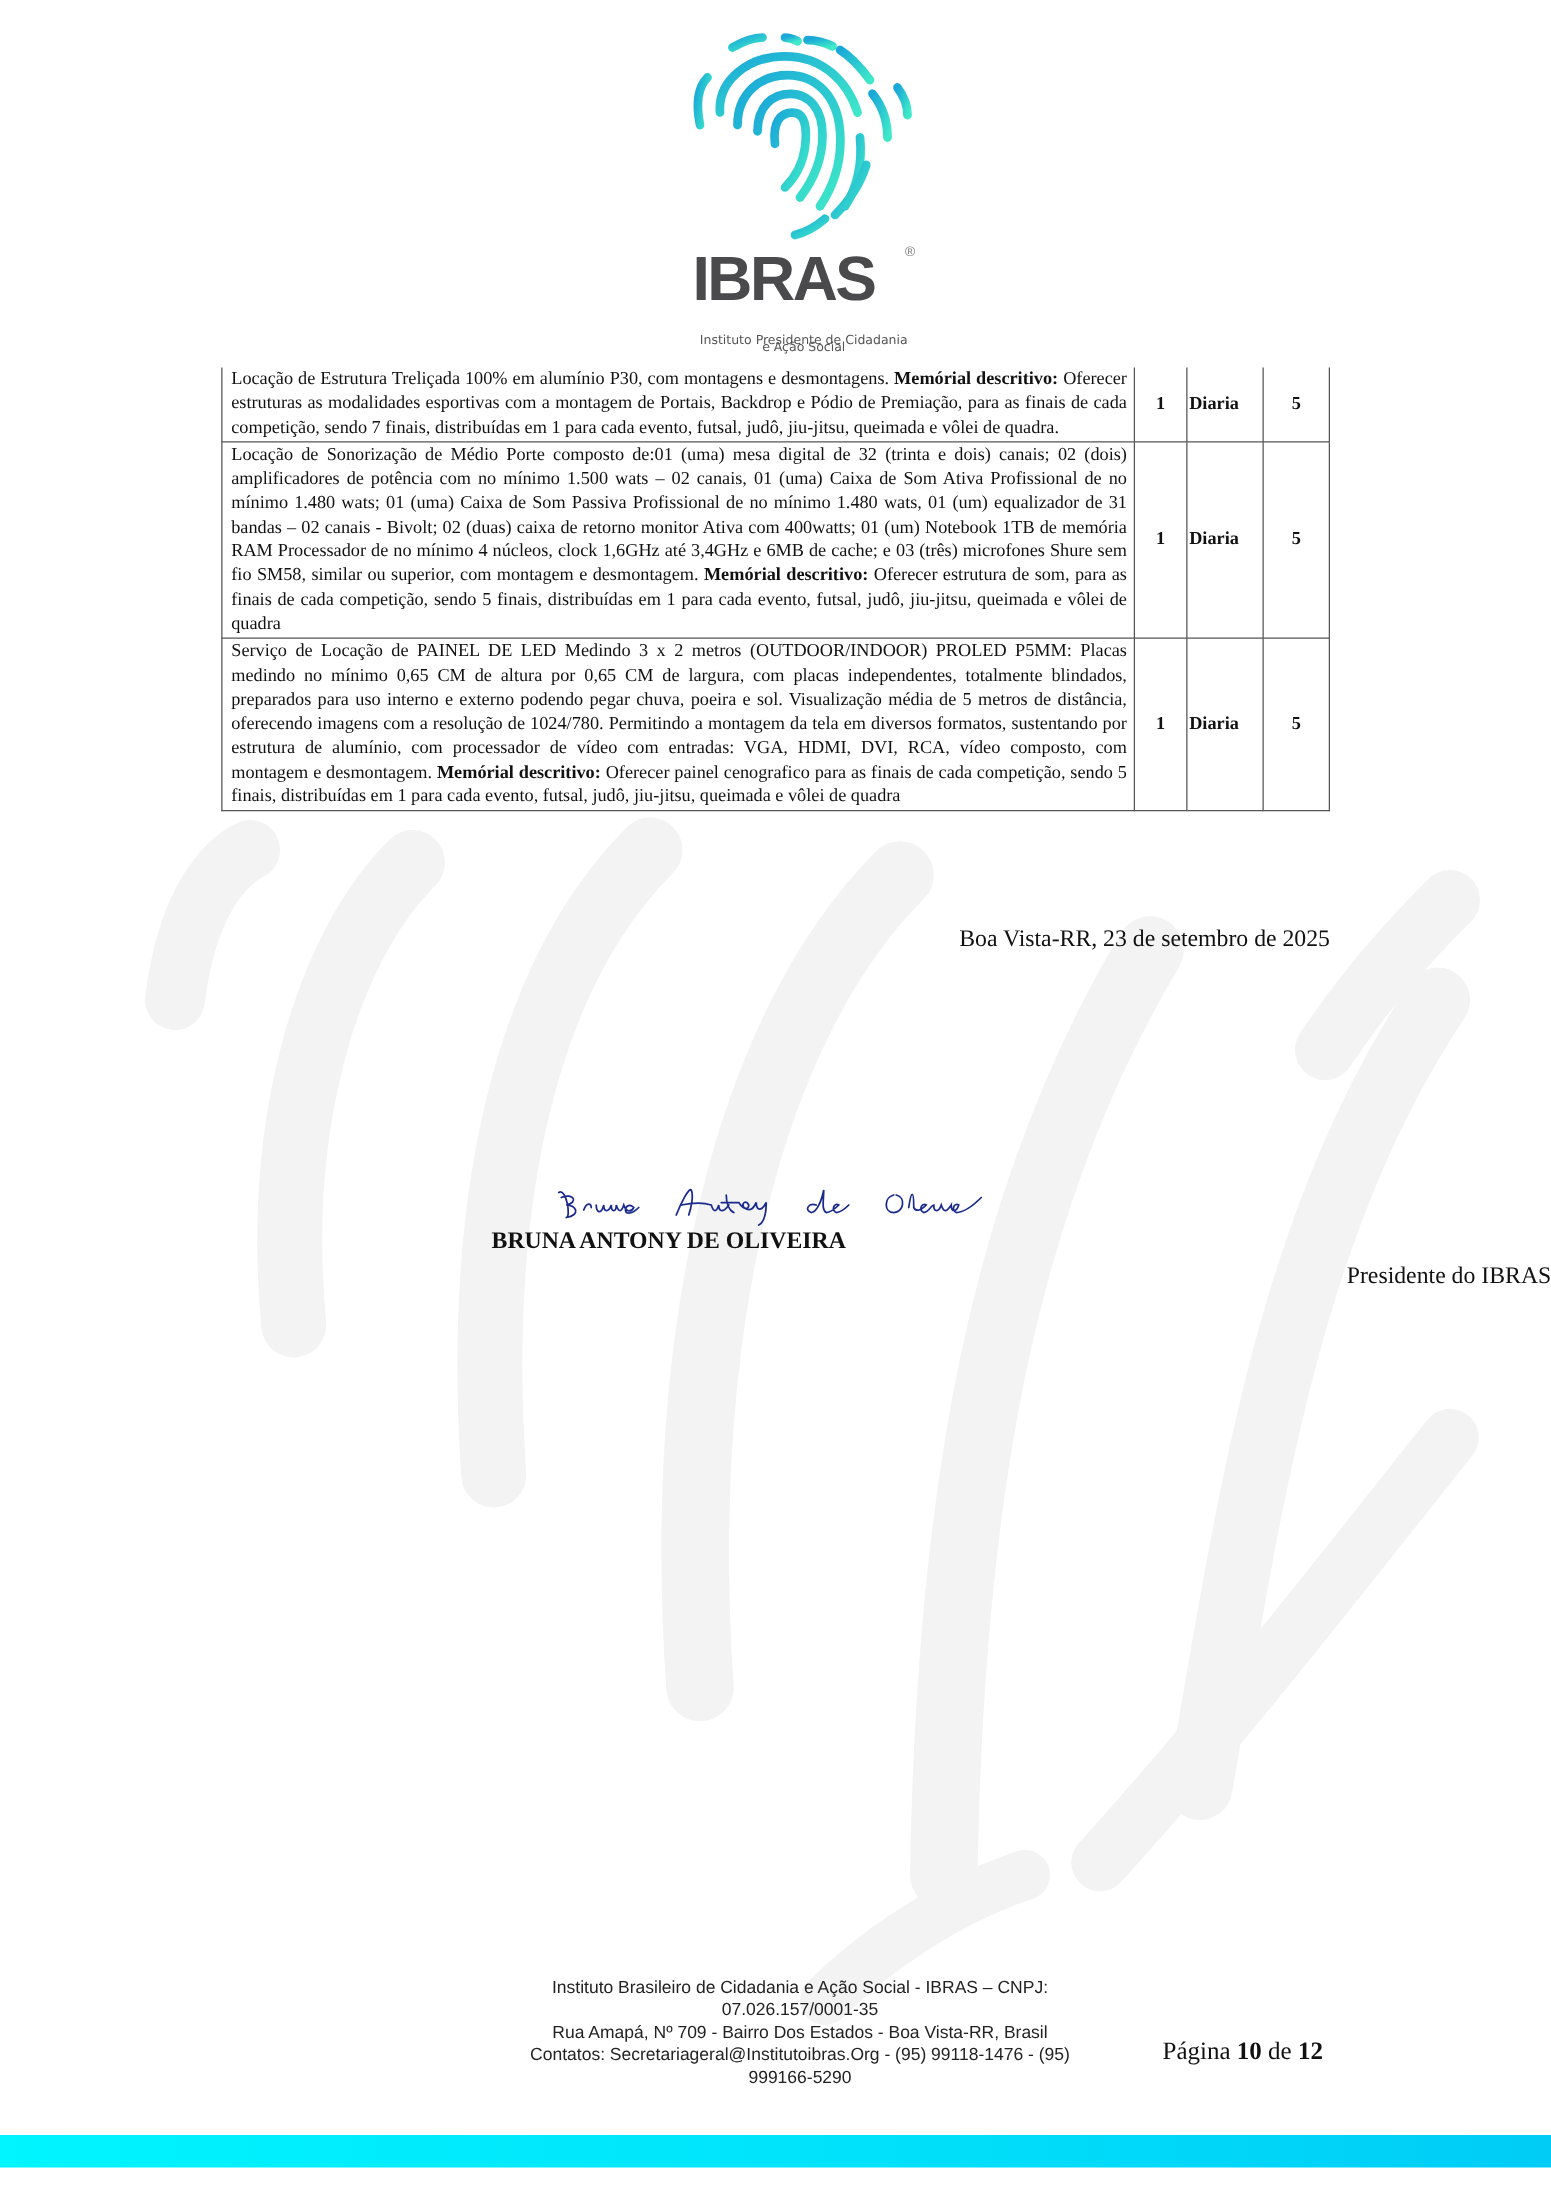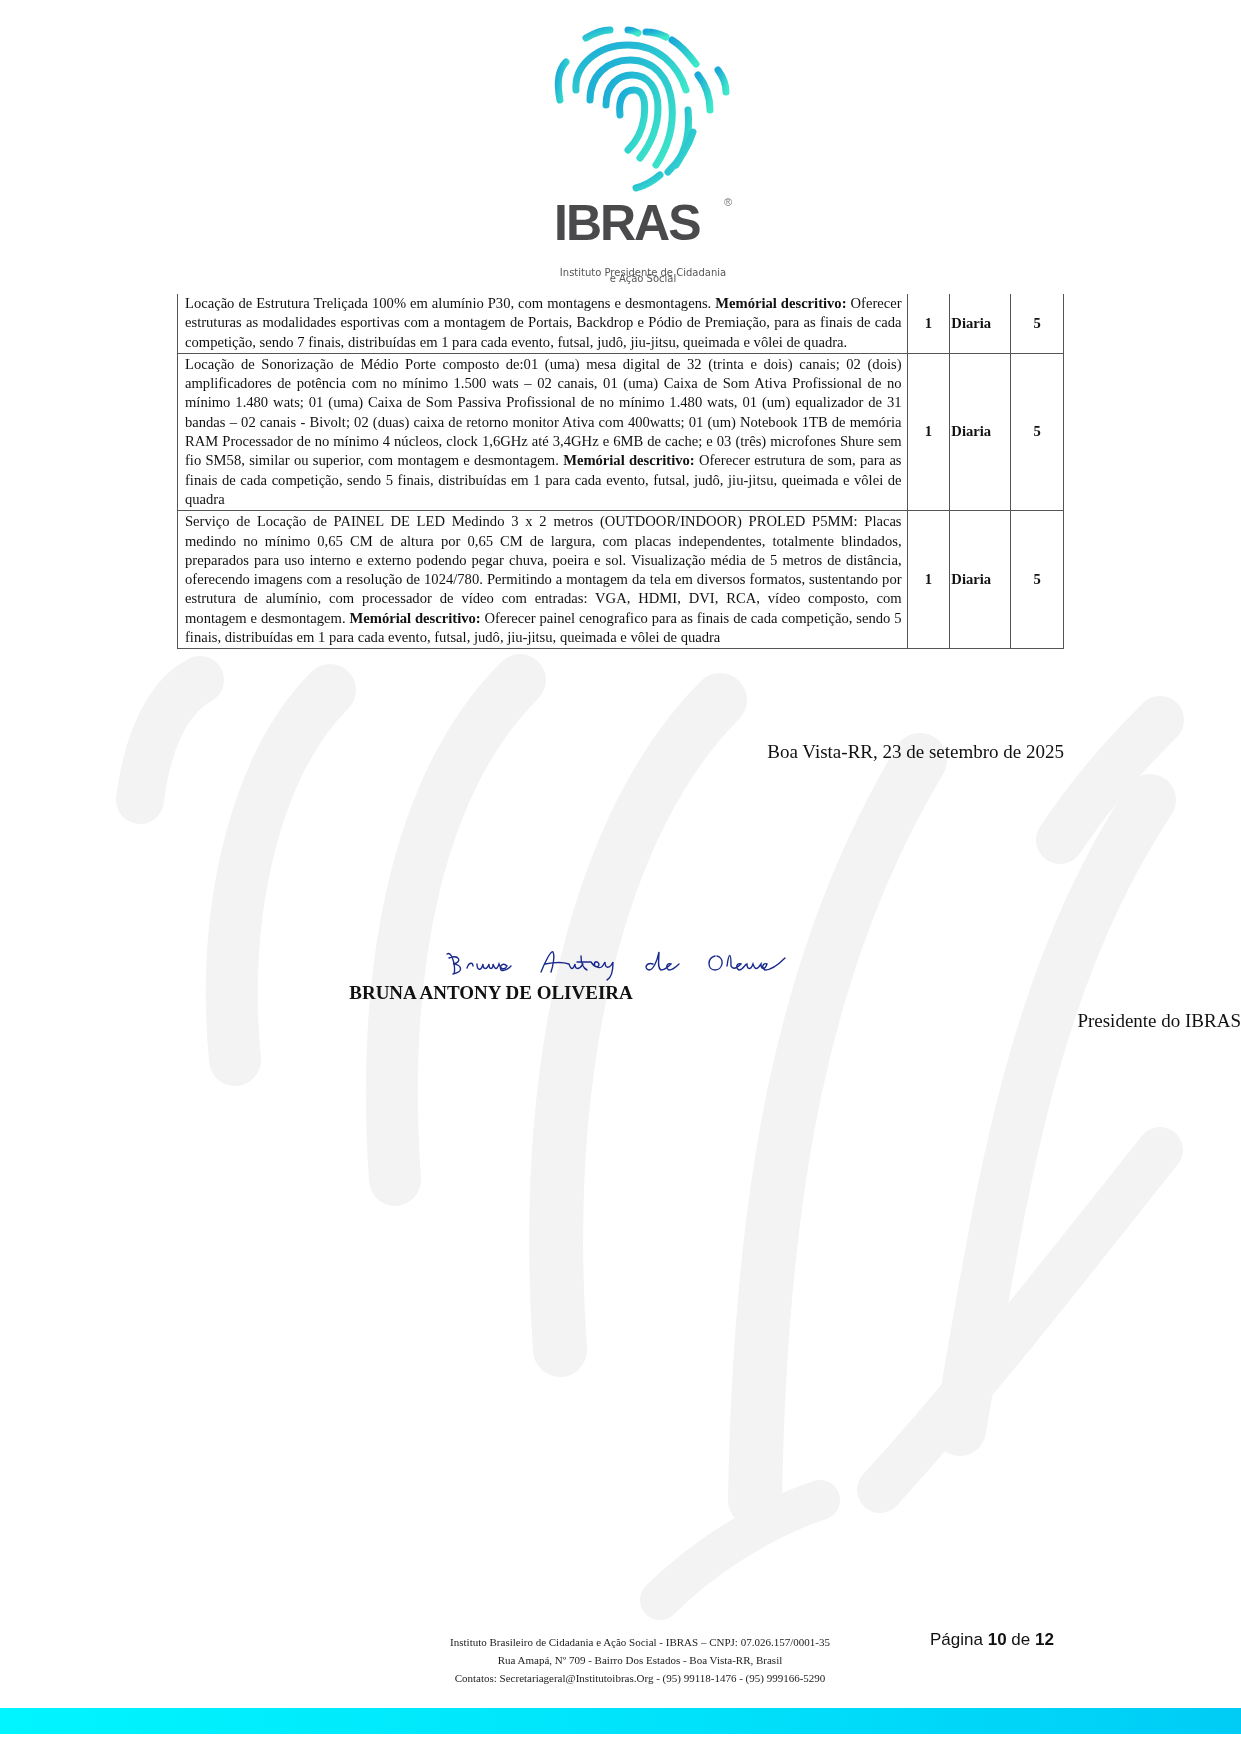--- a/index.html
+++ b/index.html
@@ -33,30 +33,30 @@
   table.items td.desc { width: 720px; padding: 1px 5px 1px 7px; text-align: justify; }
   table.items td.qty { width: 40px; text-align: center; font-weight: bold; }
   table.items td.unit { width: 58px; text-align: left; font-weight: bold; }
   table.items td.days { width: 50px; text-align: center; font-weight: bold; }
   table.items tr:first-child td { border-top: none; }
   table.items tr:first-child td.desc { padding-top: 0; }
   b.memo { font-weight: bold; }
 
   .date { position: absolute; right: 177px; top: 741px; font-size: 19px; z-index: 1; }
   .signature { position: absolute; left: 445px; top: 948px; z-index: 1; }
-  .sig-name { position: absolute; left: 0; width: 982px; top: 982px; text-align: center; font-weight: bold; font-size: 19px; z-index: 1; }
+  .sig-name { position: absolute; left: 0; width: 982px; top: 982px; text-align: center; font-weight: bold; font-size: 19px; z-index: 1; padding-left: 44px; }
   .sig-role { position: absolute; left: 0; width: 1241px; top: 1010px; text-align: right; font-size: 19px; z-index: 1; }
 
   .footer-info {
-    position: absolute; left: 400px; width: 480px; top: 1633px; text-align: center;
-    font-family: Liberation Serif, serif; font-size: 11px; line-height: 18px; color: #222; z-index: 1;
+    position: absolute; left: 400px; width: 480px; top: 1580px; text-align: center;
+    font-family: Liberation Sans, sans-serif; font-size: 14px; line-height: 18px; color: #222; z-index: 1;
   }
   .page-num {
     position: absolute; left: 930px; top: 1630px;
-    font-family: Liberation Sans, sans-serif; font-size: 17px; color: #111; z-index: 1;
+    font-family: Liberation Serif, serif; font-size: 20px; color: #111; z-index: 1;
   }
   .page-num b { font-weight: bold; }
   .bottom-bar {
     position: absolute; left: 0; top: 1708px; width: 1241px; height: 26px;
     background: linear-gradient(90deg, #00f5ff 0%, #00e4fb 50%, #00ccf6 100%); z-index: 1;
   }
 </style>
 </head>
 <body>
 

